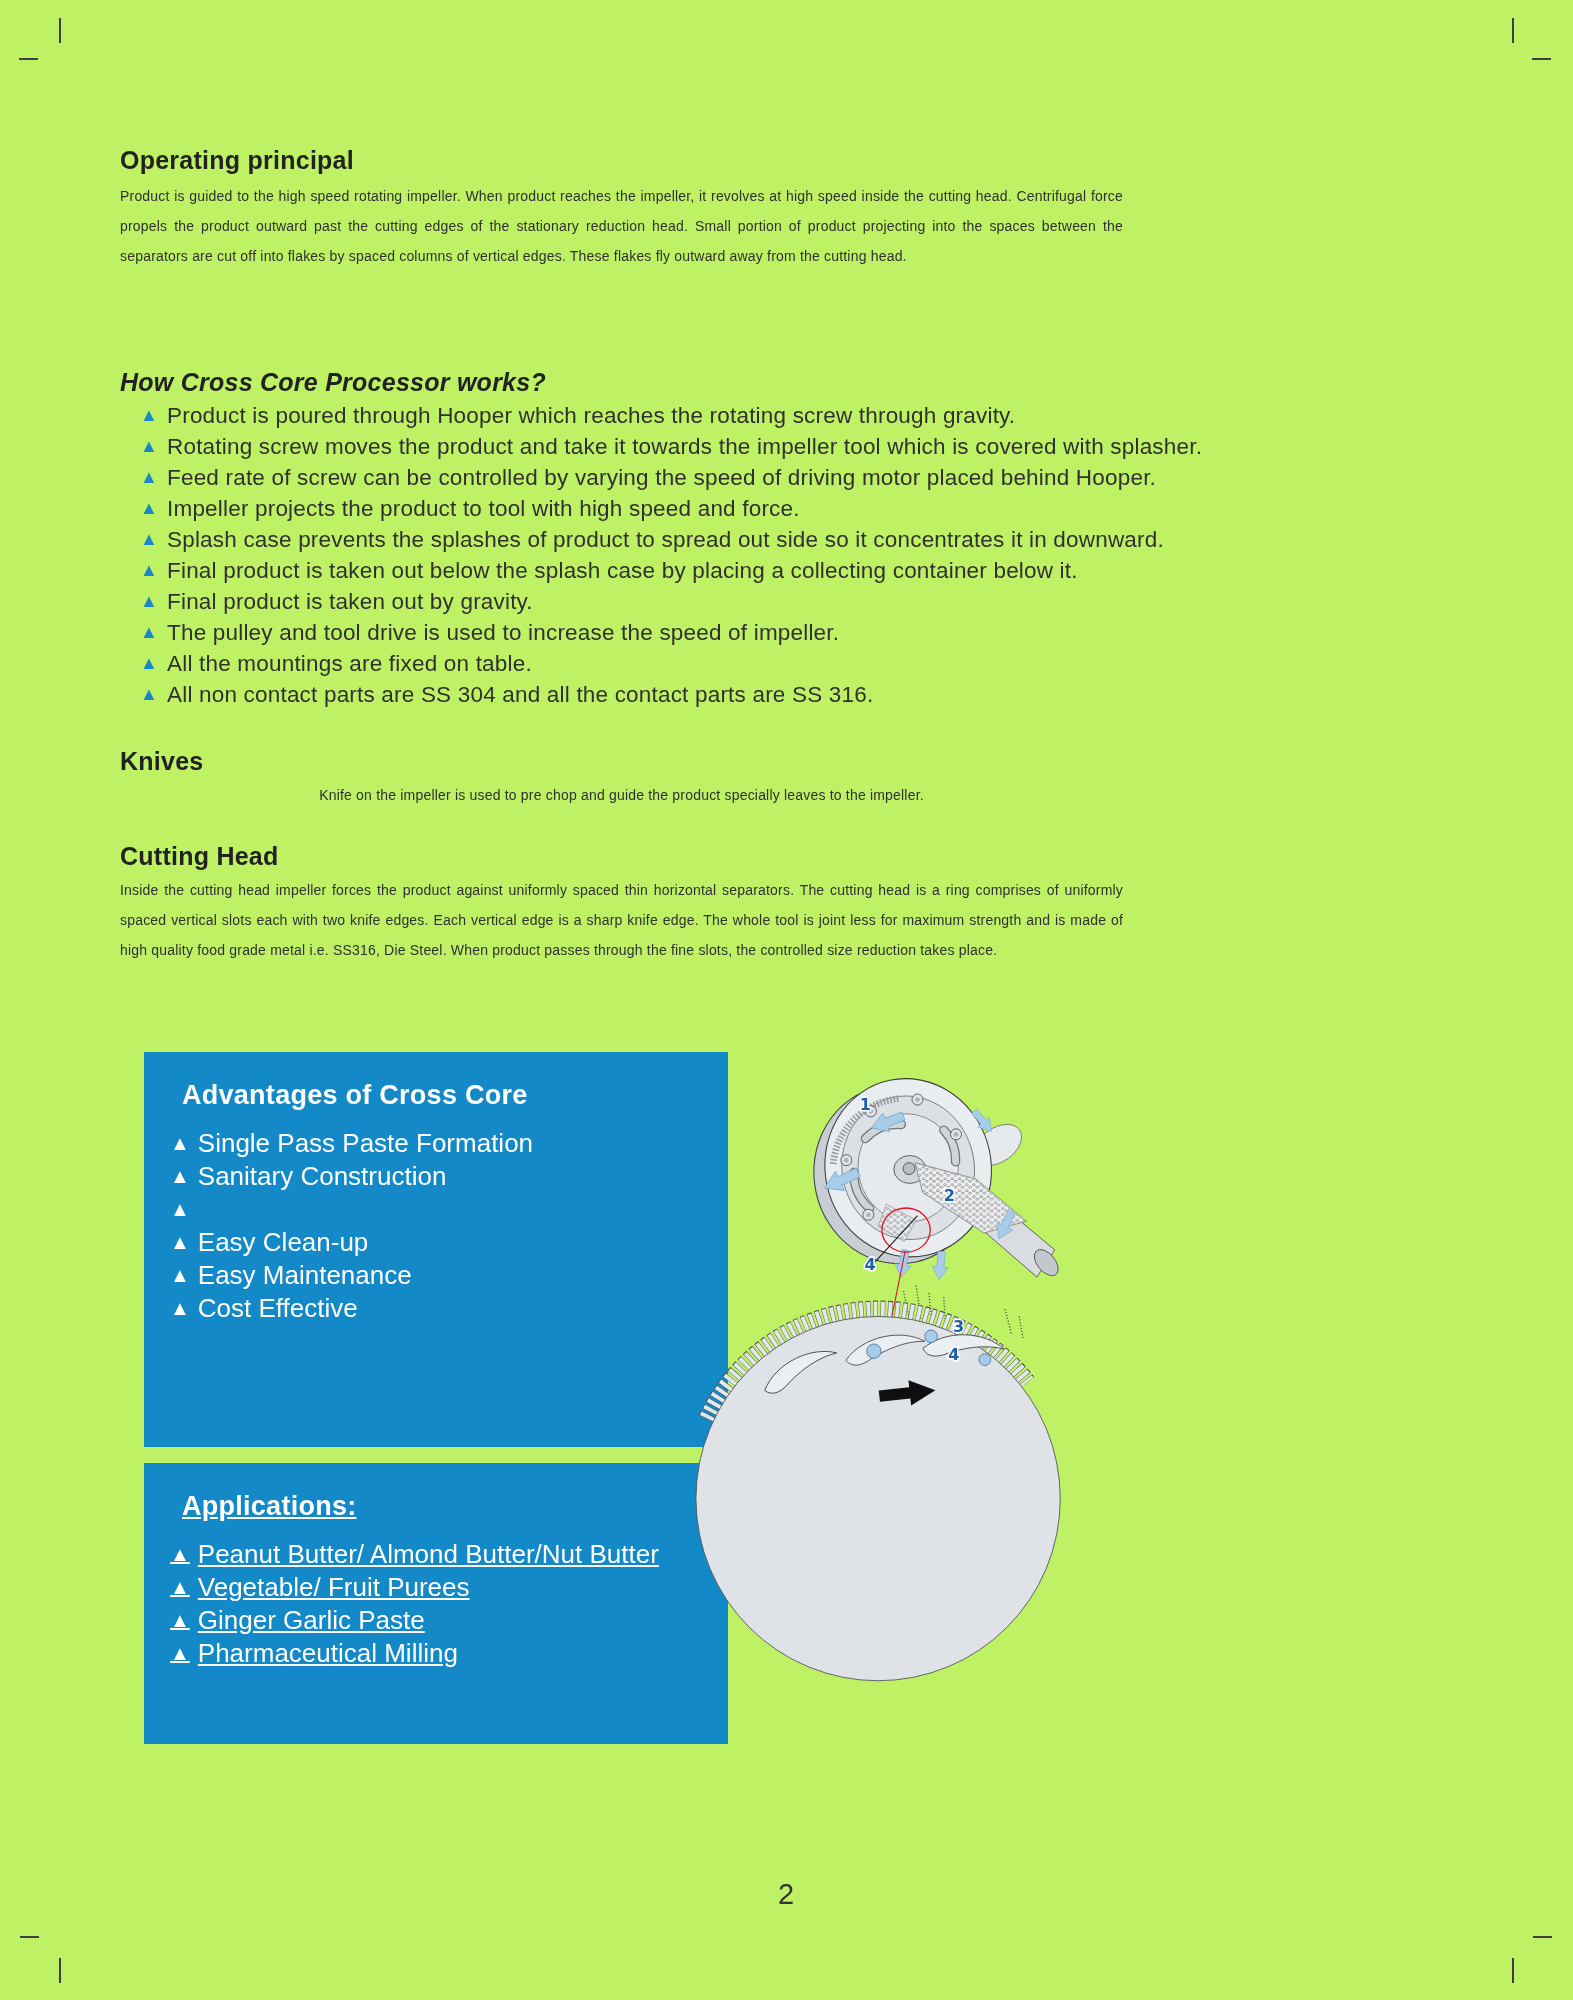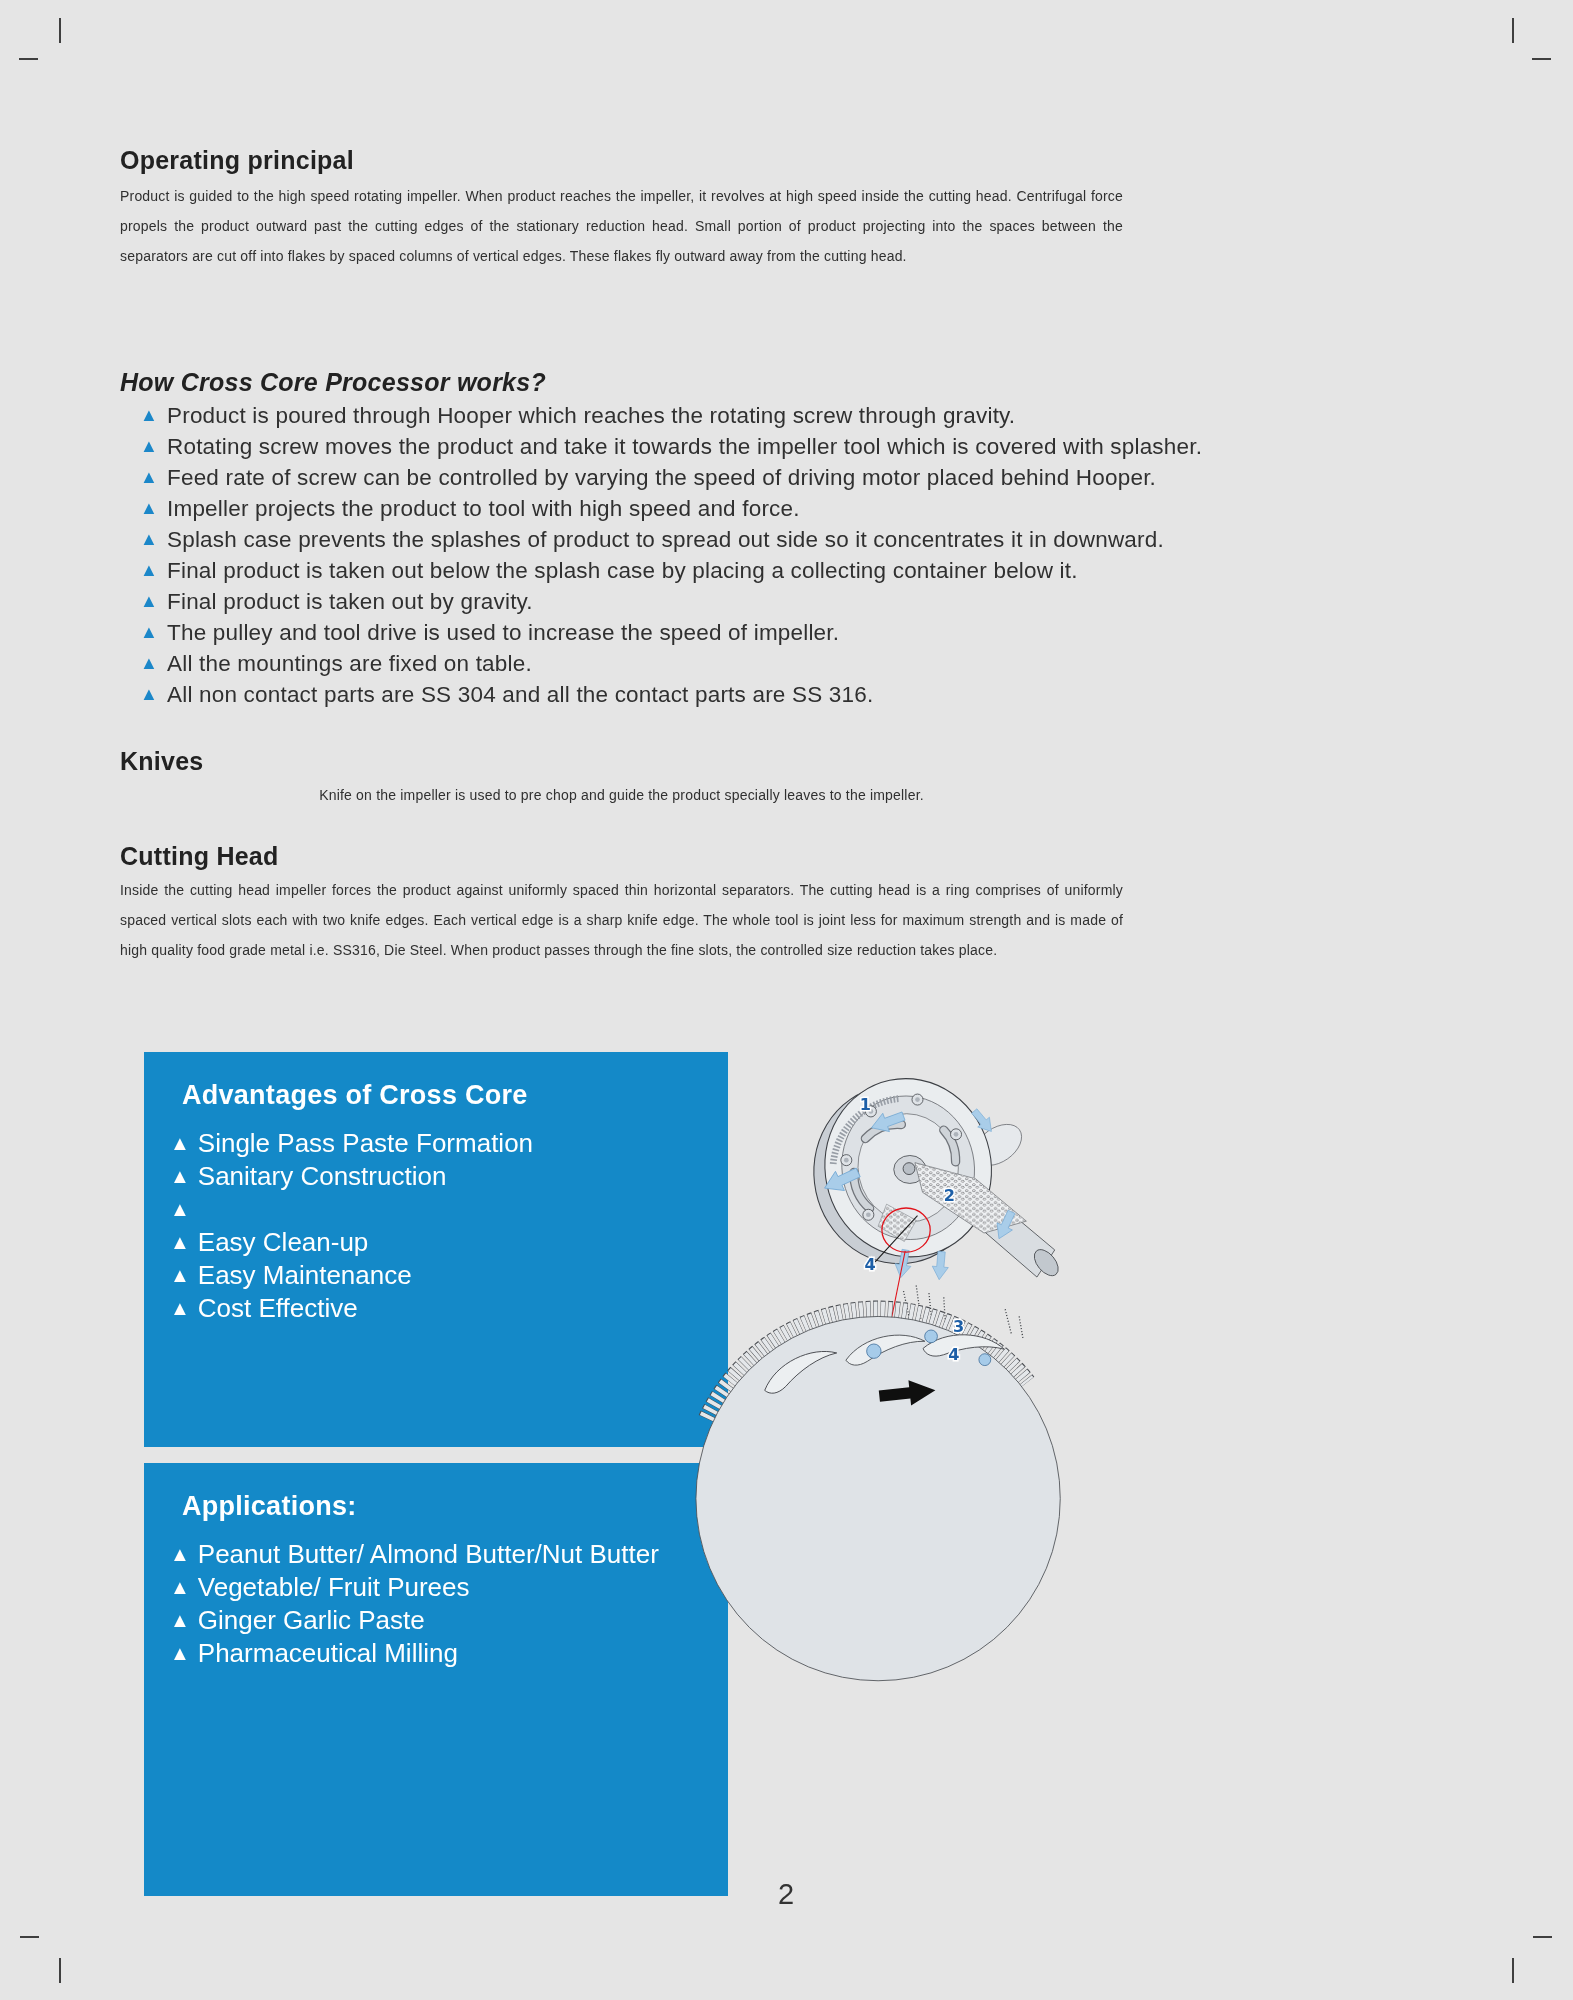--- a/index.html
+++ b/index.html
@@ -1,16 +1,16 @@
 <!DOCTYPE html>
 <html><head>
 <meta charset="utf-8">
 <style>
   html,body{margin:0;padding:0;background:#ffffff;}
-  .page{position:relative;width:1573px;height:2000px;background:#e5e5e5;overflow:hidden;
+  .page{position:relative;width:1573px;height:2000px;background:#bef264;overflow:hidden;
         font-family:"Liberation Sans","DejaVu Sans",sans-serif;color:#2f2f2f;}
   
   .crop{position:absolute;background:#3f3f3f;}
   .crop.v{width:2px;height:25px;}
   .crop.h{width:19px;height:2px;}
   
   .tblock{position:absolute;left:120px;width:1003px;letter-spacing:.012em;}
   h2.sec{margin:0;font-size:25px;font-weight:700;color:#222222;letter-spacing:.01em;}
   p.body{margin:0;font-size:14px;line-height:30px;text-align:justify;color:#303030;}
   ul.works{list-style:none;margin:0;padding:0;}
@@ -134,21 +134,21 @@
           <span class="tri">▲</span>
           <span>Easy Maintenance</span>
         </li>
       <li>
           <span class="tri">▲</span>
           <span>Cost Effective</span>
         </li>
     </ul>
   </div>
 
-  <div class="bluebox" style="top:1463px;height:433px;">
+  <div class="bluebox" style="top:1463px;height:281px;text-decoration:underline;">
     <h3 class="bb-title">Applications:</h3>
     <ul>
       <li>
           <span class="tri">▲</span>
           <span>Peanut Butter/ Almond Butter/Nut Butter</span>
         </li>
       <li>
           <span class="tri">▲</span>
           <span>Vegetable/ Fruit Purees</span>
         </li>

